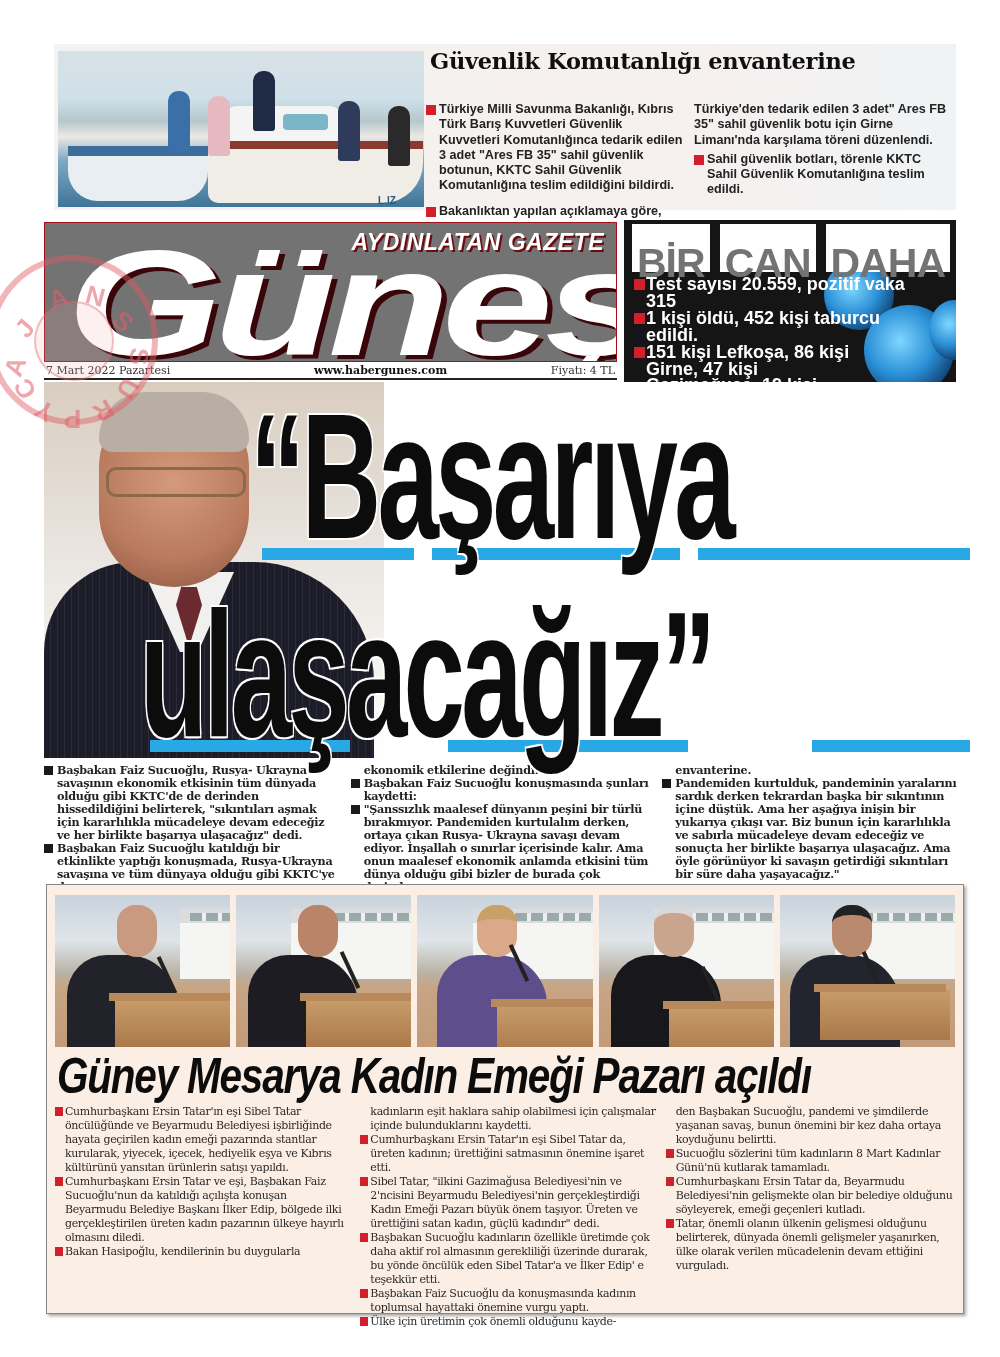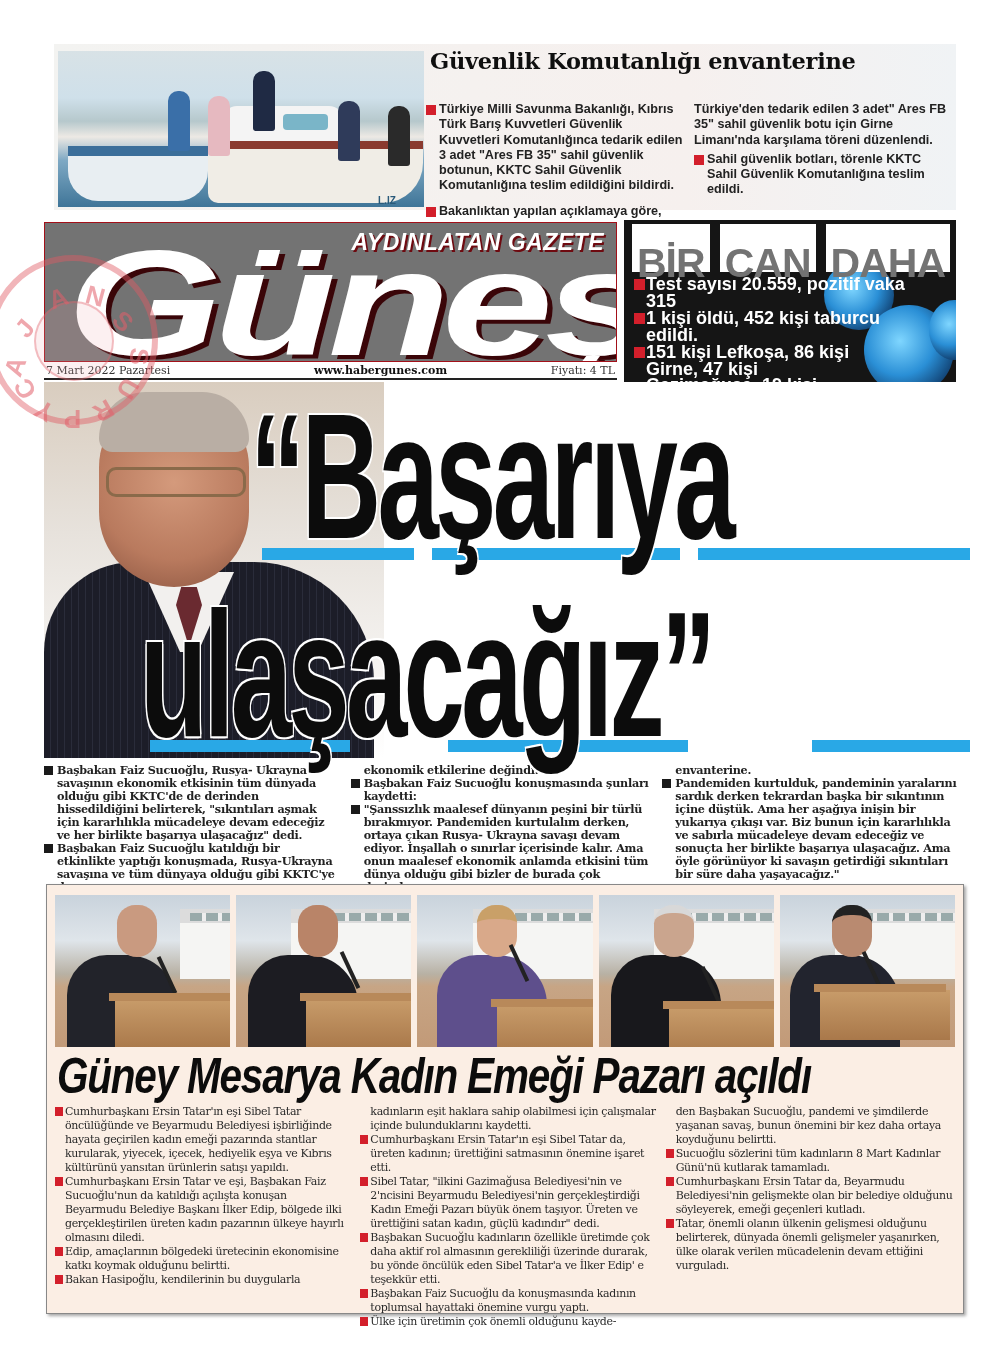--- a/index.html
+++ b/index.html
@@ -248,21 +248,20 @@
       <div class="podium" style="left:40px;top:95px;width:130px;"></div>
     </div>
   </div>
 
   <h2 class="bottom-title">Güney Mesarya Kadın Emeği Pazarı açıldı</h2>
 
   <div class="bottom-cols">
     <div class="bottom-col">
       <p><span class="bullet-red"></span><span>Cumhurbaşkanı Ersin Tatar'ın eşi Sibel Tatar öncülüğünde ve Beyarmudu Belediyesi işbirliğinde hayata geçirilen kadın emeği pazarında stantlar kurularak, yiyecek, içecek, hediyelik eşya ve Kıbrıs kültürünü yansıtan ürünlerin satışı yapıldı.</span></p>
       <p><span class="bullet-red"></span><span>Cumhurbaşkanı Ersin Tatar ve eşi, Başbakan Faiz Sucuoğlu'nun da katıldığı açılışta konuşan Beyarmudu Belediye Başkanı İlker Edip, bölgede ilki gerçekleştirilen üreten kadın pazarının ülkeye hayırlı olmasını diledi.</span></p>
-      <p><span class="bullet-red"></span><span>Edip, amaçlarının bölgedeki üretecinin ekonomisine katkı koymak olduğunu belirtti.</span></p>
       <p><span class="bullet-red"></span><span>Bakan Hasipoğlu, kendilerinin bu duygularla</span></p>
     </div>
     <div class="bottom-col">
       <p style="padding-left:10px;"><span>kadınların eşit haklara sahip olabilmesi için çalışmalar içinde bulunduklarını kaydetti.</span></p>
       <p><span class="bullet-red"></span><span>Cumhurbaşkanı Ersin Tatar'ın eşi Sibel Tatar da, üreten kadının; ürettiğini satmasının önemine işaret etti.</span></p>
       <p><span class="bullet-red"></span><span>Sibel Tatar, "ilkini Gazimağusa Belediyesi'nin ve 2'ncisini Beyarmudu Belediyesi'nin gerçekleştirdiği Kadın Emeği Pazarı büyük önem taşıyor. Üreten ve ürettiğini satan kadın, güçlü kadındır" dedi.</span></p>
       <p><span class="bullet-red"></span><span>Başbakan Sucuoğlu kadınların özellikle üretimde çok daha aktif rol almasının gerekliliği üzerinde durarak, bu yönde öncülük eden Sibel Tatar'a ve İlker Edip' e teşekkür etti.</span></p>
       <p><span class="bullet-red"></span><span>Başbakan Faiz Sucuoğlu da konuşmasında kadının toplumsal hayattaki önemine vurgu yaptı.</span></p>
       <p><span class="bullet-red"></span><span>Ülke için üretimin çok önemli olduğunu kayde-</span></p>
     </div>

